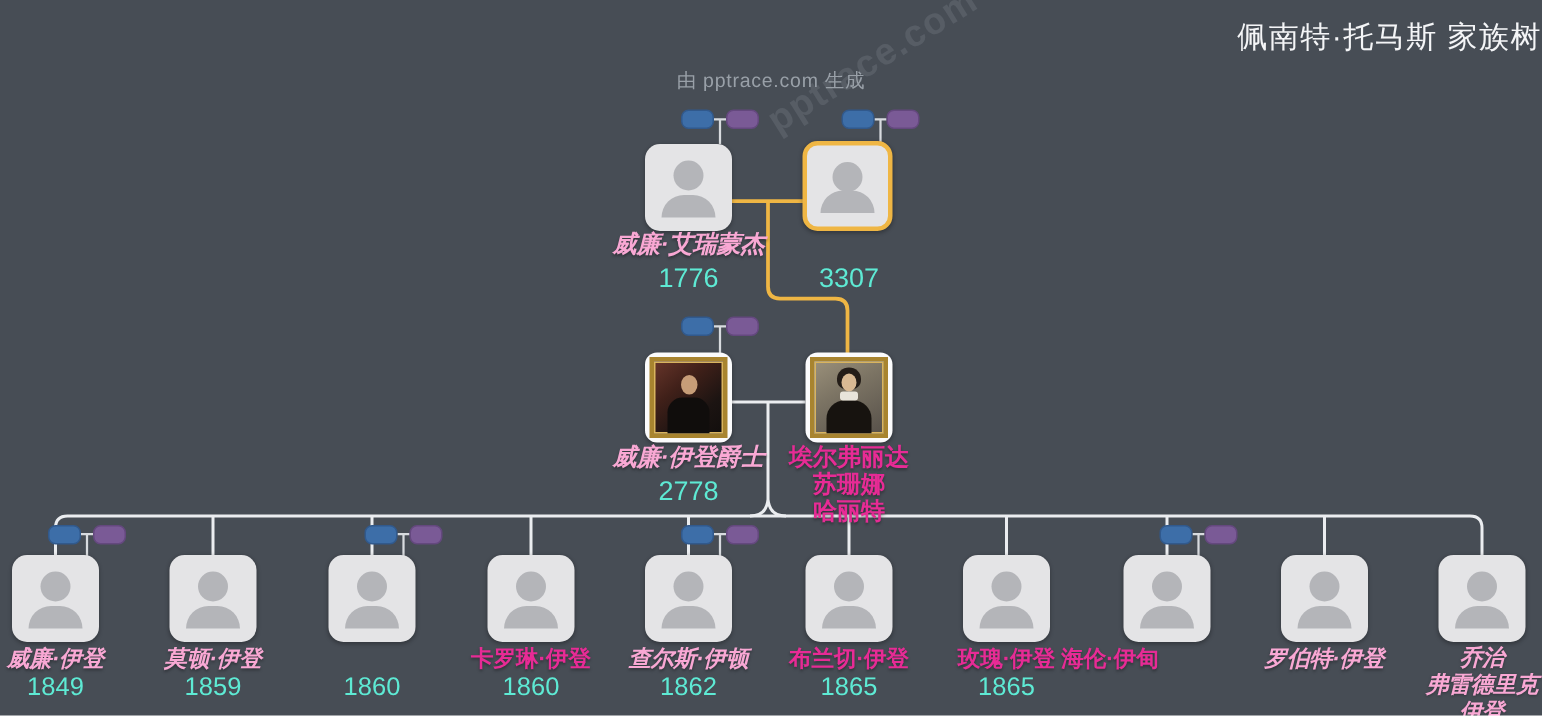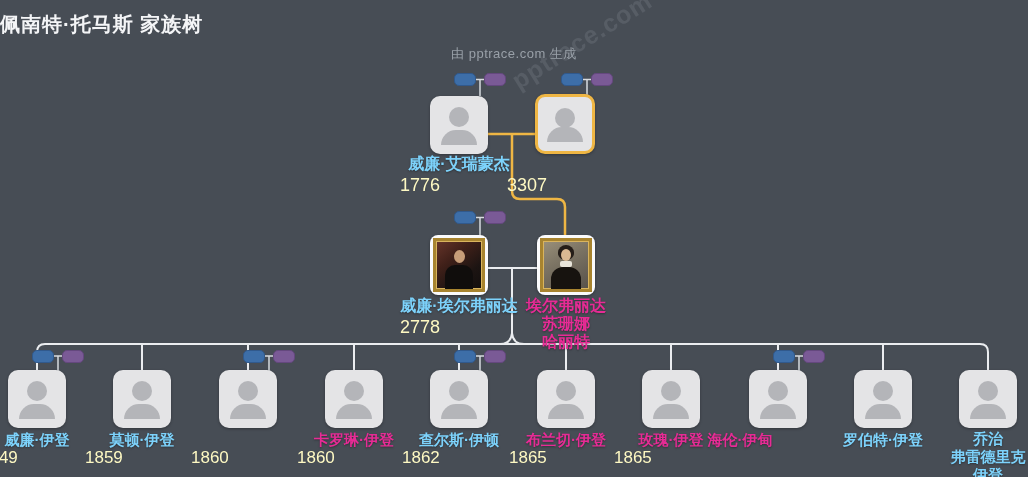--- a/index.html
+++ b/index.html
@@ -2,22 +2,22 @@
 <html><head>
 <meta charset="utf-8">
 <style>
   html,body{margin:0;padding:0;background:#30353b;}
   .canvas{
     position:relative;width:1028px;height:482px;overflow:hidden;
     background:#474d55;
     font-family:"Liberation Sans","DejaVu Sans",sans-serif;
   }
   .title{
-    position:absolute;top:11px;left:0;width:100%;text-align:left;
-    color:#f4f5f7;font-size:20px;font-weight:bold;letter-spacing:1px;
+    position:absolute;top:11px;left:0;width:100%;text-align:right;
+    color:#f4f5f7;font-size:20px;font-weight:normal;letter-spacing:1px;
   }
   .subtitle{
     position:absolute;top:45px;left:0;width:100%;text-align:center;
     color:#99a0a8;font-size:13px;letter-spacing:.5px;
   }
   .watermark{
     position:absolute;left:497px;top:26px;width:170px;text-align:center;
     color:rgba(220,226,234,0.11);font-size:25px;font-weight:bold;
     transform:rotate(-32deg);letter-spacing:1px;pointer-events:none;
   }
@@ -51,23 +51,23 @@
   
   .flag{position:absolute;width:22px;height:13px;border-radius:5px;box-sizing:border-box;cursor:pointer;}
   .flag.blue{background:#3d6ea8;border:1px solid #31598c;}
   .flag.purple{background:#7a5a96;border:1px solid #64487e;}
   
   .name{
     position:absolute;text-align:center;font-weight:bold;font-size:15px;line-height:18px;
     white-space:pre-line;text-shadow:0 1px 2px rgba(0,0,0,.35);width:114px;
   }
   .name.big{font-size:16px;width:118px;}
-  .name.male{color:#7dd3fc;}
+  .name.male{color:#f9a8d4;font-style:italic;}
   .name.female{color:#e72b95;}
-  .year{position:absolute;color:#fef9c3;font-size:17px;width:114px;}
+  .year{position:absolute;text-align:center;color:#5eead4;font-size:17px;width:114px;}
   .year.big{font-size:18px;width:118px;}
   .bottom-strip{position:absolute;left:0;top:477px;width:1028px;height:5px;background:#ffffff;}
 </style>
 </head>
 <body>
 
 <div class="canvas">
 
   <div class="watermark">pptrace.com</div>
   <div class="title">佩南特·托马斯 家族树</div>
@@ -124,21 +124,21 @@
     </div>
   </div>
   <div class="portrait" style="left:537px;top:235px">
     <div class="frame painting-woman">
       <div class="w-dress"></div>
       <div class="w-hair"></div>
       <div class="w-face"></div>
       <div class="w-collar"></div>
     </div>
   </div>
-  <div class="name big male" style="left:400px;top:297px">威廉·埃尔弗丽达</div>
+  <div class="name big male" style="left:400px;top:297px">威廉·伊登爵士</div>
   <div class="name big female" style="left:507px;top:297px">埃尔弗丽达
 苏珊娜
 哈丽特</div>
   <div class="year big" style="left:400px;top:317px">2778</div>
 
   <div class="flag blue" style="left:32px;top:350px"></div>
   <div class="flag purple" style="left:62px;top:350px"></div>
   <div class="flag blue" style="left:243px;top:350px"></div>
   <div class="flag purple" style="left:273px;top:350px"></div>
   <div class="flag blue" style="left:454px;top:350px"></div>

